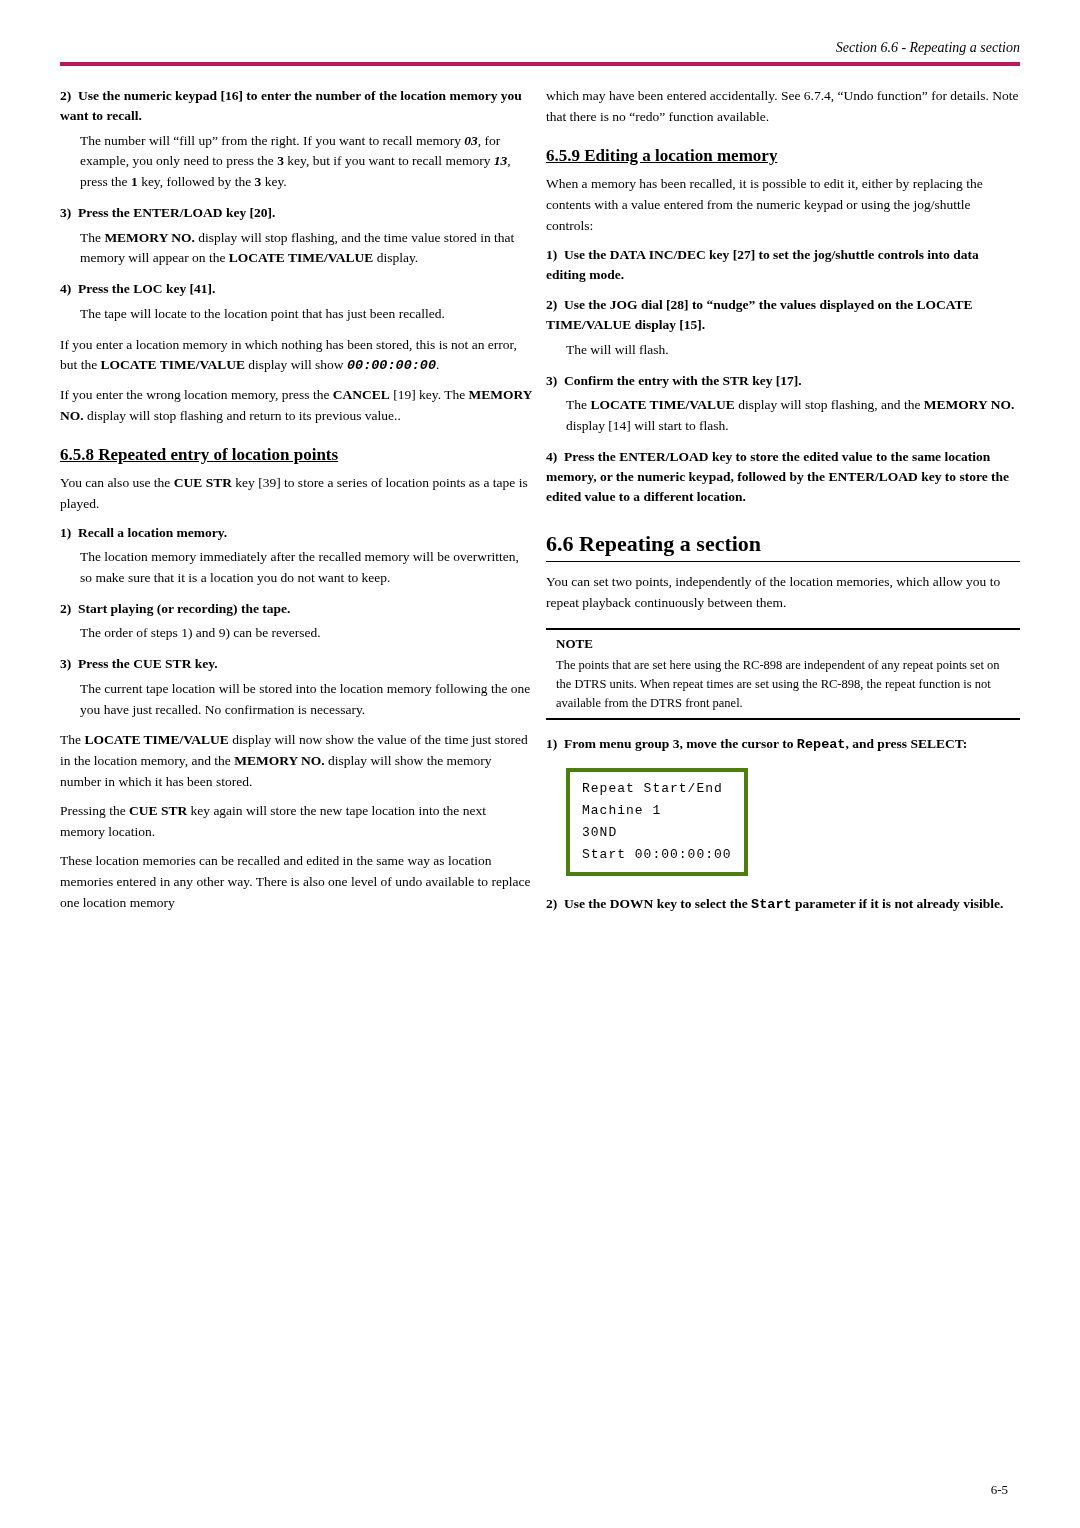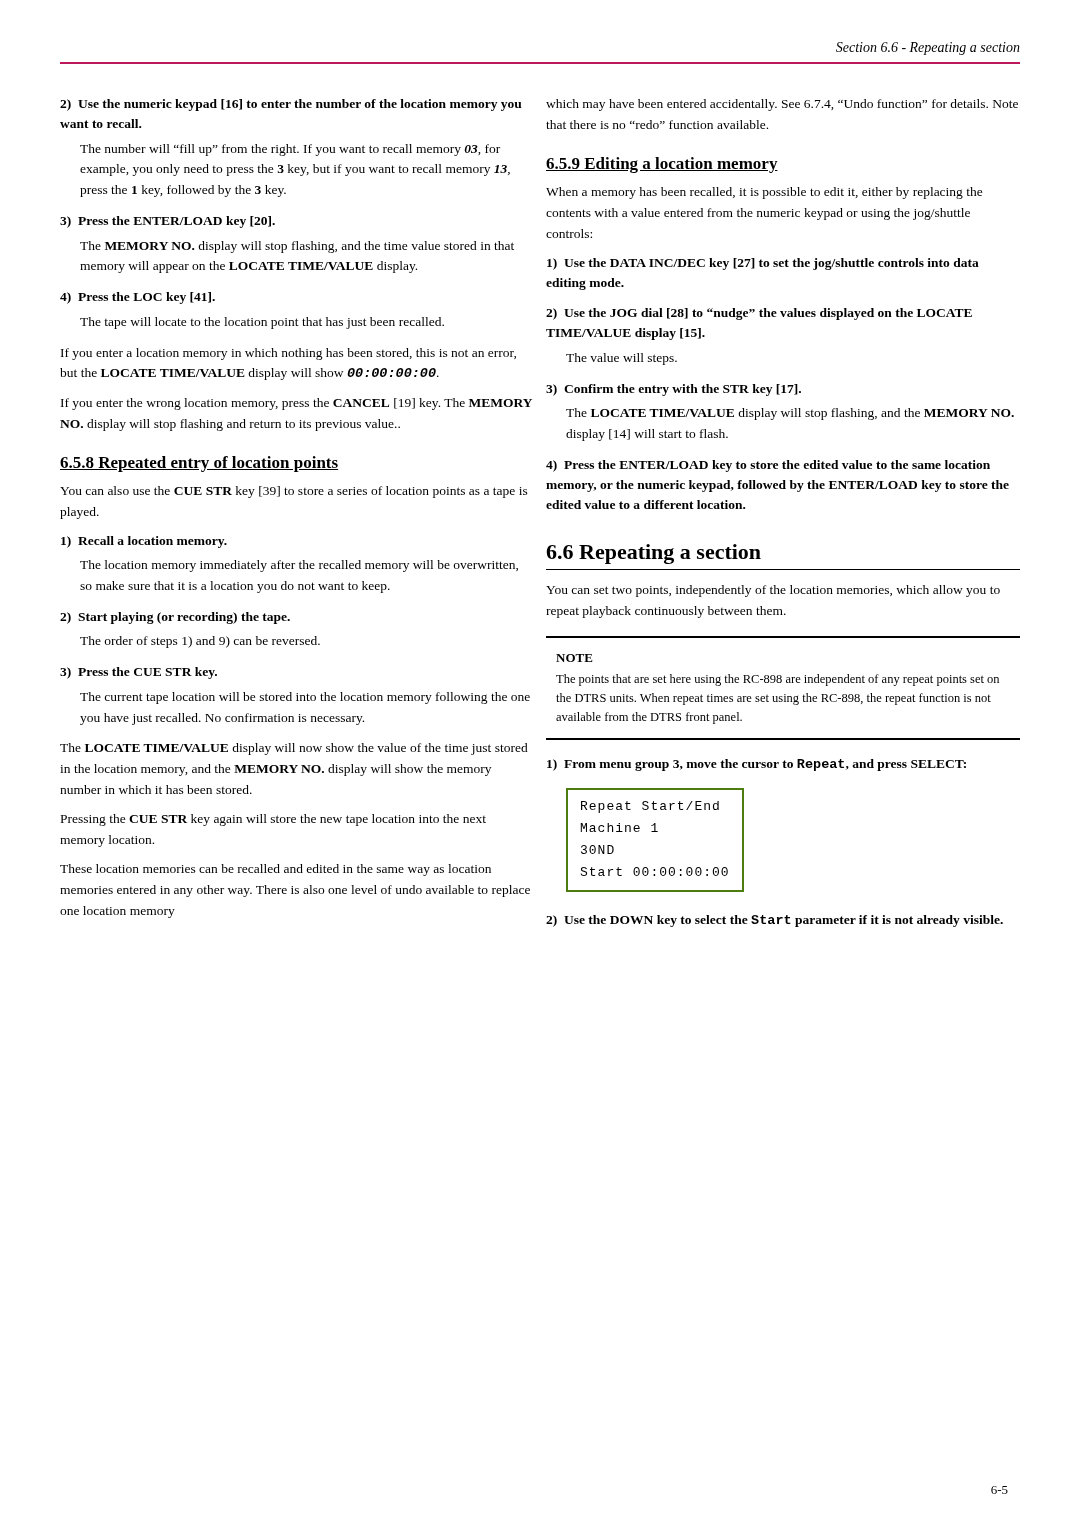--- a/index.html
+++ b/index.html
@@ -20,23 +20,23 @@
     .page {
       width: 1080px;
       min-height: 1528px;
       padding: 40px 60px 40px 60px;
       position: relative;
     }
 
     .header {
       display: flex;
       justify-content: flex-end;
-      border-bottom: 2px solid #be185d;
+      border-bottom: 4px solid #be185d;
       padding-bottom: 6px;
-      margin-bottom: 30px;
+      margin-bottom: 20px;
     }
 
     .header-title {
       font-style: italic;
       font-size: 14px;
     }
 
     .two-col {
       display: grid;
       grid-template-columns: 1fr 1fr;
@@ -83,37 +83,37 @@
       line-height: 1.55;
     }
 
     .bold { font-weight: bold; }
     .bold-italic { font-weight: bold; font-style: italic; }
     .monospace { font-family: 'Courier New', Courier, monospace; font-weight: bold; }
 
     .note-box {
       border-top: 2px solid #000;
       border-bottom: 2px solid #000;
-      padding: 12px 10px;
+      padding: 6px 10px;
       margin: 14px 0;
     }
 
     .note-label {
       font-weight: bold;
       font-size: 13px;
       margin-bottom: 4px;
     }
 
     .note-text {
       font-size: 12.5px;
       line-height: 1.5;
     }
 
     .display-box {
-      border: 2px solid #4d7c0f;
+      border: 4px solid #4d7c0f;
       padding: 6px 12px;
       font-family: 'Courier New', Courier, monospace;
       font-size: 13px;
       background: #fff;
       display: inline-block;
       margin: 8px 0 8px 20px;
       line-height: 1.7;
       letter-spacing: 1px;
     }
 
@@ -202,21 +202,21 @@
 
       <p>When a memory has been recalled, it is possible to edit it, either by replacing the contents with a value entered from the numeric keypad or using the jog/shuttle controls:</p>
 
       <div class="numbered-step">
         <div class="step-title bold">1)&nbsp; Use the <span class="bold">DATA INC/DEC key [27] to set the jog/shuttle controls into data editing mode.</span></div>
       </div>
 
       <div class="numbered-step">
         <div class="step-title bold">2)&nbsp; Use the <span class="bold">JOG dial [28] to “nudge” the values displayed on the <span class="bold">LOCATE TIME/VALUE display [15].</span></span></div>
         <div class="step-body">
-          <p>The value will steps.</p>
+          <p>The will will flash.</p>
         </div>
       </div>
 
       <div class="numbered-step">
         <div class="step-title bold">3)&nbsp; Confirm the entry with the <span class="bold">STR key [17].</span></div>
         <div class="step-body">
           <p>The <span class="bold">LOCATE TIME/VALUE</span> display will stop flashing, and the <span class="bold">MEMORY NO.</span> display [14] will start to flash.</p>
         </div>
       </div>
 

